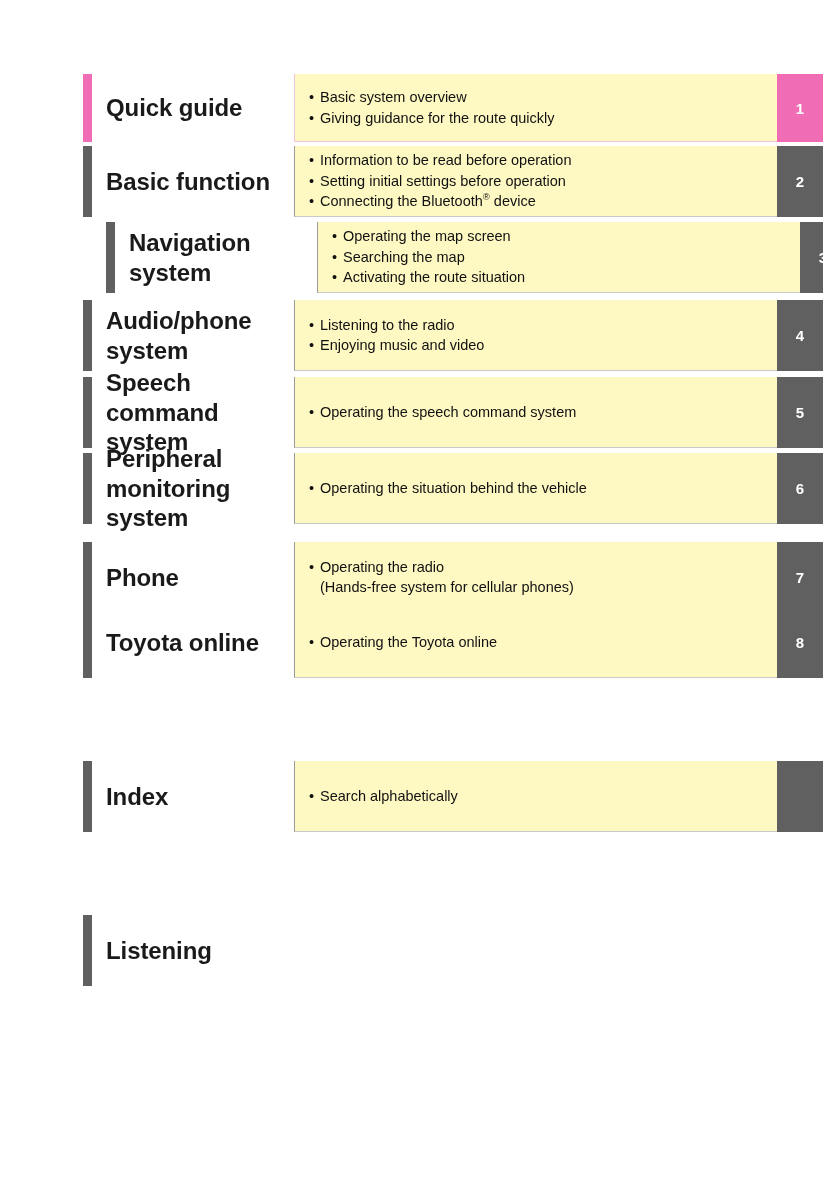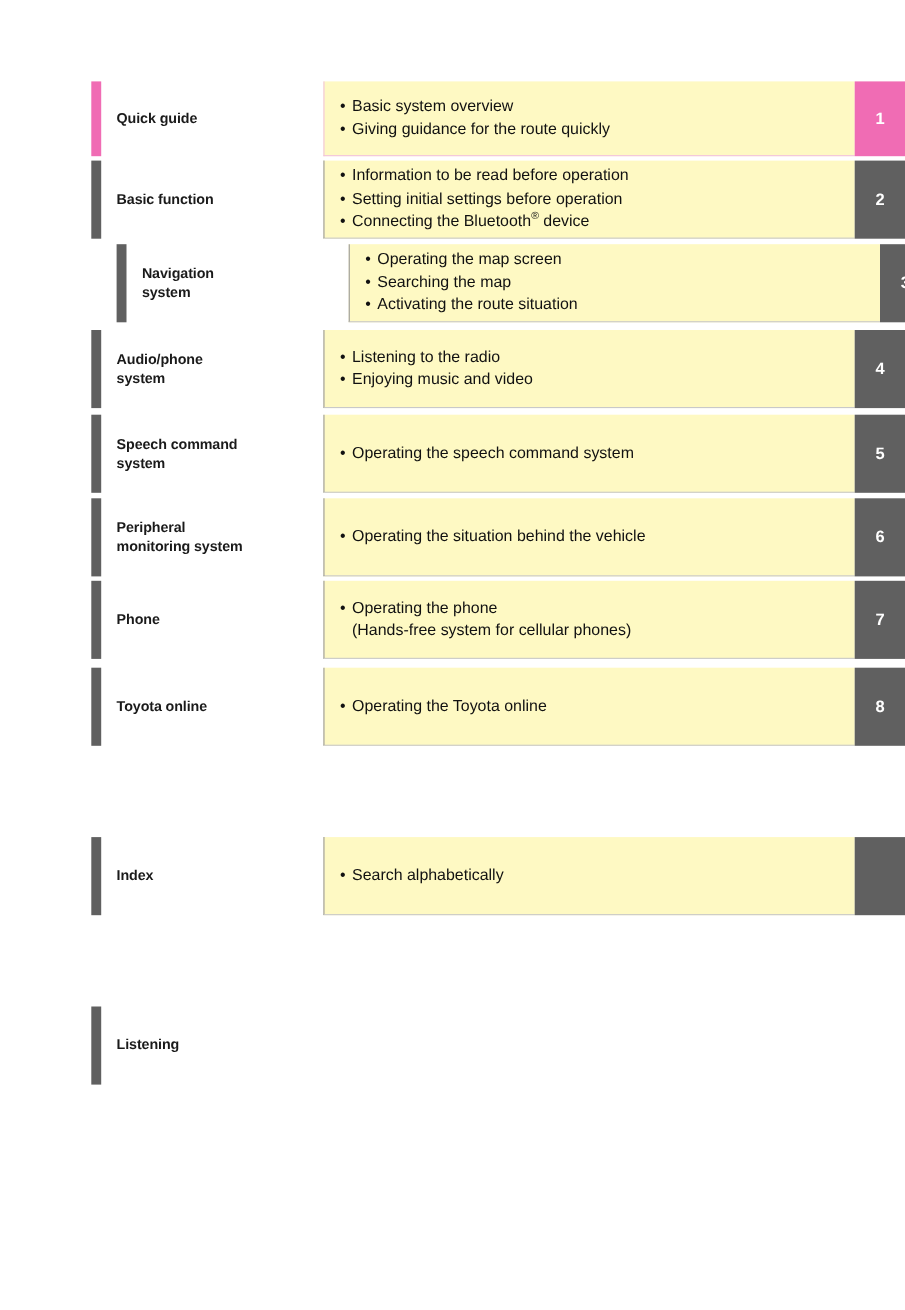--- a/index.html
+++ b/index.html
@@ -45,21 +45,21 @@
 
   
   .section-title {
     position: absolute;
     left: 106px;
     top: 0;
     width: 190px;
     height: 100%;
     display: flex;
     align-items: center;
-    font-size: 13px;
+    font-size: 24px;
     font-weight: bold;
     line-height: 1.24;
     color: #1a1a1a;
     letter-spacing: -0.1px;
   }
 
   
   .content-box {
     position: absolute;
     left: 294px;
@@ -197,29 +197,29 @@
         <div>
           <div>Peripheral</div>
           <div>monitoring system</div>
         </div>
       </div>
       <div class="content-box">
         <div class="bullet-line"><span class="dot">•</span><span>Operating the situation behind the vehicle</span></div>
       </div>
       <div class="number-tab">6</div>
     </div>
-    <div class="toc-row" style="top: 528px; height: 71px;">
+    <div class="toc-row" style="top: 542px; height: 71px;">
       <div class="accent-bar"></div>
       <div class="section-title">
         <div>
           <div>Phone</div>
         </div>
       </div>
       <div class="content-box">
-        <div class="bullet-line"><span class="dot">•</span><span>Operating the phone</span></div>
+        <div class="bullet-line"><span class="dot">•</span><span>Operating the radio</span></div>
         <div class="bullet-line continuation"><span class="dot">•</span><span>(Hands-free system for cellular phones)</span></div>
       </div>
       <div class="number-tab">7</div>
     </div>
     <div class="toc-row" style="top: 607px; height: 71px;">
       <div class="accent-bar"></div>
       <div class="section-title">
         <div>
           <div>Toyota online</div>
         </div>

